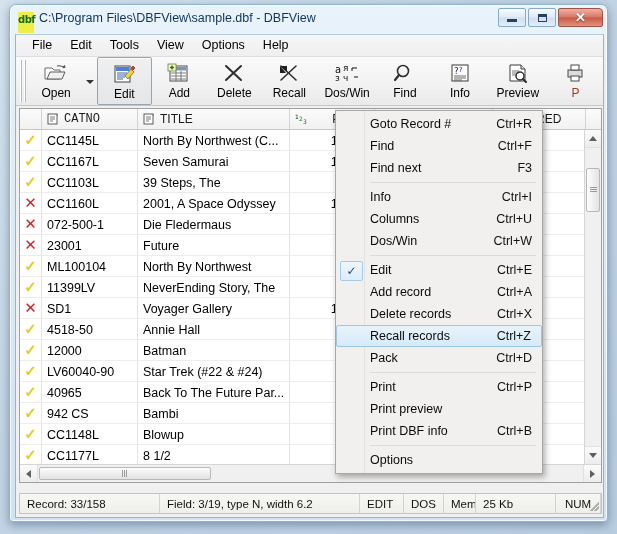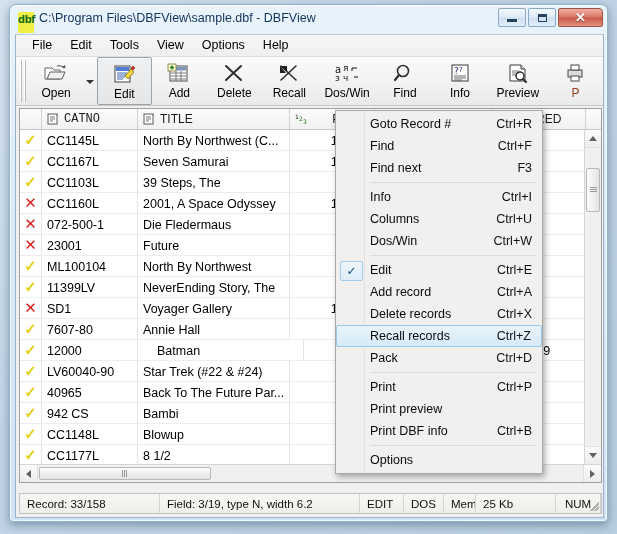--- a/index.html
+++ b/index.html
@@ -762,32 +762,32 @@
             <div class="cell" style="width: 96px; min-width: 96px;">SD1</div>
             <div class="cell" style="width: 152px; min-width: 152px;">Voyager Gallery</div>
             <div class="cell right" style="width: 85px; min-width: 85px;">195.00</div>
             <div class="cell" style="width: 118px; min-width: 118px;"></div>
             <div class="cell" style="width: 93px; min-width: 93px;">3.1989</div>
           </div>
           <div class="row">
             <div class="cell flag" style="width: 22px; min-width: 22px;">
               <span class="mark-ok">✓</span>
             </div>
-            <div class="cell" style="width: 96px; min-width: 96px;">7607-80</div>
+            <div class="cell" style="width: 96px; min-width: 96px;">4518-50</div>
             <div class="cell" style="width: 152px; min-width: 152px;">Annie Hall</div>
             <div class="cell right" style="width: 85px; min-width: 85px;">34.95</div>
             <div class="cell" style="width: 118px; min-width: 118px;"></div>
             <div class="cell" style="width: 93px; min-width: 93px;">3.1989</div>
           </div>
           <div class="row">
             <div class="cell flag" style="width: 22px; min-width: 22px;">
               <span class="mark-ok">✓</span>
             </div>
             <div class="cell" style="width: 96px; min-width: 96px;">12000</div>
-            <div class="cell" style="width: 152px; min-width: 152px; margin-left: 14px;">Batman</div>
+            <div class="cell" style="width: 152px; min-width: 152px;">Batman</div>
             <div class="cell right" style="width: 85px; min-width: 85px;">39.98</div>
             <div class="cell" style="width: 118px; min-width: 118px;"></div>
             <div class="cell" style="width: 93px; min-width: 93px;">3.1989</div>
           </div>
           <div class="row">
             <div class="cell flag" style="width: 22px; min-width: 22px;">
               <span class="mark-ok">✓</span>
             </div>
             <div class="cell" style="width: 96px; min-width: 96px;">LV60040-90</div>
             <div class="cell" style="width: 152px; min-width: 152px;">Star Trek (#22 &amp; #24)</div>

